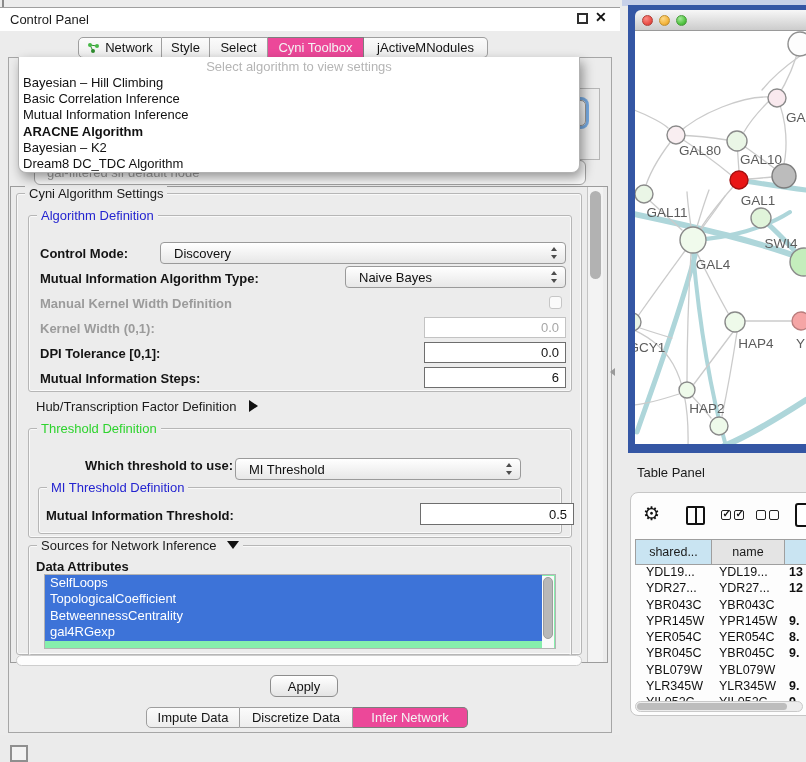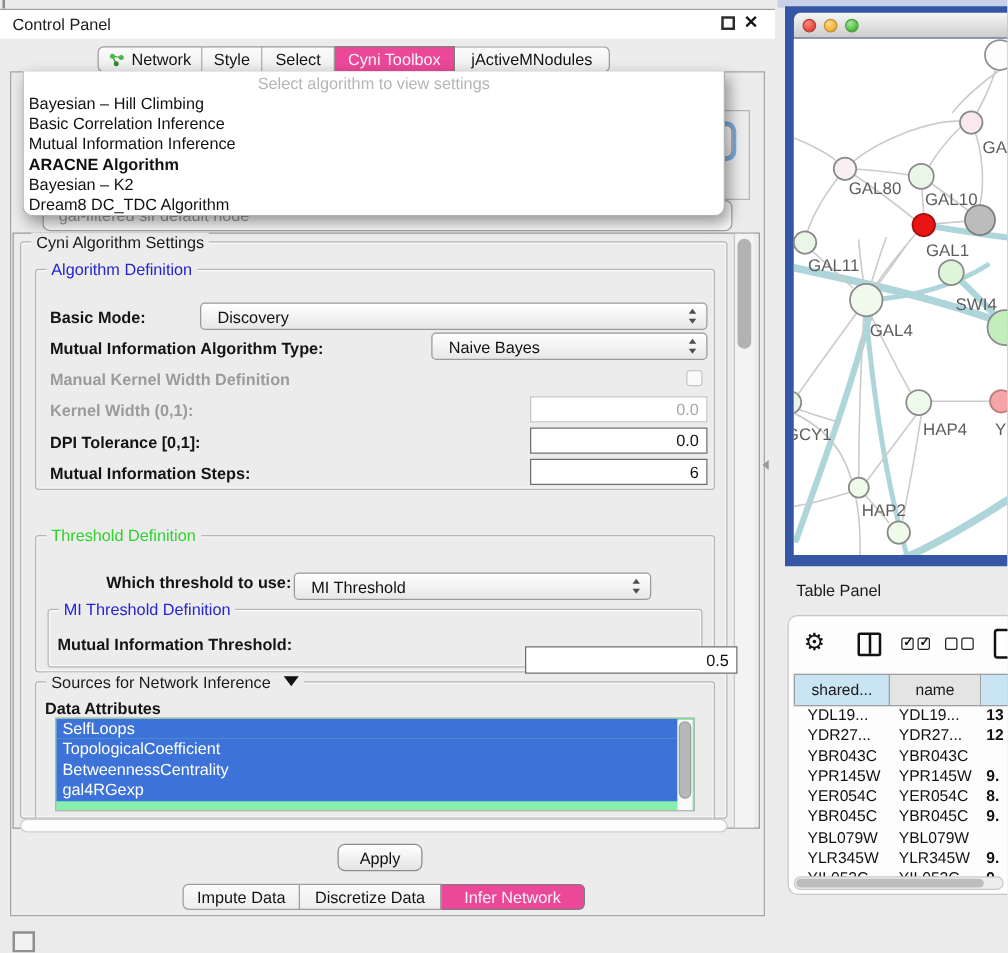--- a/index.html
+++ b/index.html
@@ -187,21 +187,21 @@
         <div class="thumb"></div>
       </div>
 
     <div class="abs groupbox" style="left:16px; top:193px; width:566px; height:462px;">
       <span class="legend">Cyni Algorithm Settings</span>
     </div>
 
     <div class="abs groupbox" style="left:28px; top:215px; width:544px; height:177px;">
       <span class="legend blue">Algorithm Definition</span>
     </div>
-    <span class="lbl" style="left:40px; top:246px;">Basic Mode:</span>
+    <span class="lbl" style="left:40px; top:246px;">Control Mode:</span>
     <div class="combo" style="left:160px; top:242px; width:406px;">
       <span>Discovery</span>
       <span class="spin"></span>
     </div>
     <span class="lbl" style="left:40px; top:271px;">Mutual Information Algorithm Type:</span>
     <div class="combo" style="left:345px; top:266px; width:221px;">
       <span>Naive Bayes</span>
       <span class="spin"></span>
     </div>
     <span class="lbl dis" style="left:40px; top:296px;">Manual Kernel Width Definition</span>
@@ -212,34 +212,38 @@
     </div>
     <span class="lbl" style="left:40px; top:346px;">DPI Tolerance [0,1]:</span>
     <div class="field" style="left:424px; top:342px; width:142px;">
       <span>0.0</span>
     </div>
     <span class="lbl" style="left:40px; top:371px;">Mutual Information Steps:</span>
     <div class="field" style="left:424px; top:367px; width:142px;">
       <span>6</span>
     </div>
 
+    <div class="abs" style="left:36px; top:399px; font-size:13px; color:#1b1b1b;">
+      <span>Hub/Transcription Factor Definition</span>
+      <span class="arrow-right" style="margin-left:9px;"></span>
+    </div>
 
     <div class="abs groupbox" style="left:28px; top:428px; width:544px; height:110px;">
       <span class="legend green">Threshold Definition</span>
     </div>
     <span class="lbl" style="left:85px; top:458px;">Which threshold to use:</span>
     <div class="combo" style="left:235px; top:458px; width:286px;">
       <span>MI Threshold</span>
       <span class="spin"></span>
     </div>
     <div class="abs groupbox" style="left:38px; top:487px; width:524px; height:47px;">
       <span class="legend blue">MI Threshold Definition</span>
     </div>
     <span class="lbl" style="left:46px; top:508px;">Mutual Information Threshold:</span>
-    <div class="field" style="left:420px; top:517px; width:170px; height:22px;">
+    <div class="field" style="left:420px; top:503px; width:154px; height:22px;">
       <span>0.5</span>
     </div>
 
     <div class="abs groupbox" style="left:28px; top:545px; width:544px; height:112px;">
       <span class="legend">
         <span>Sources for Network Inference</span>
         <span class="arrow-down" style="margin-left:7px;"></span>
       </span>
     </div>
     <span class="lbl" style="left:36px; top:559px;">Data Attributes</span>

